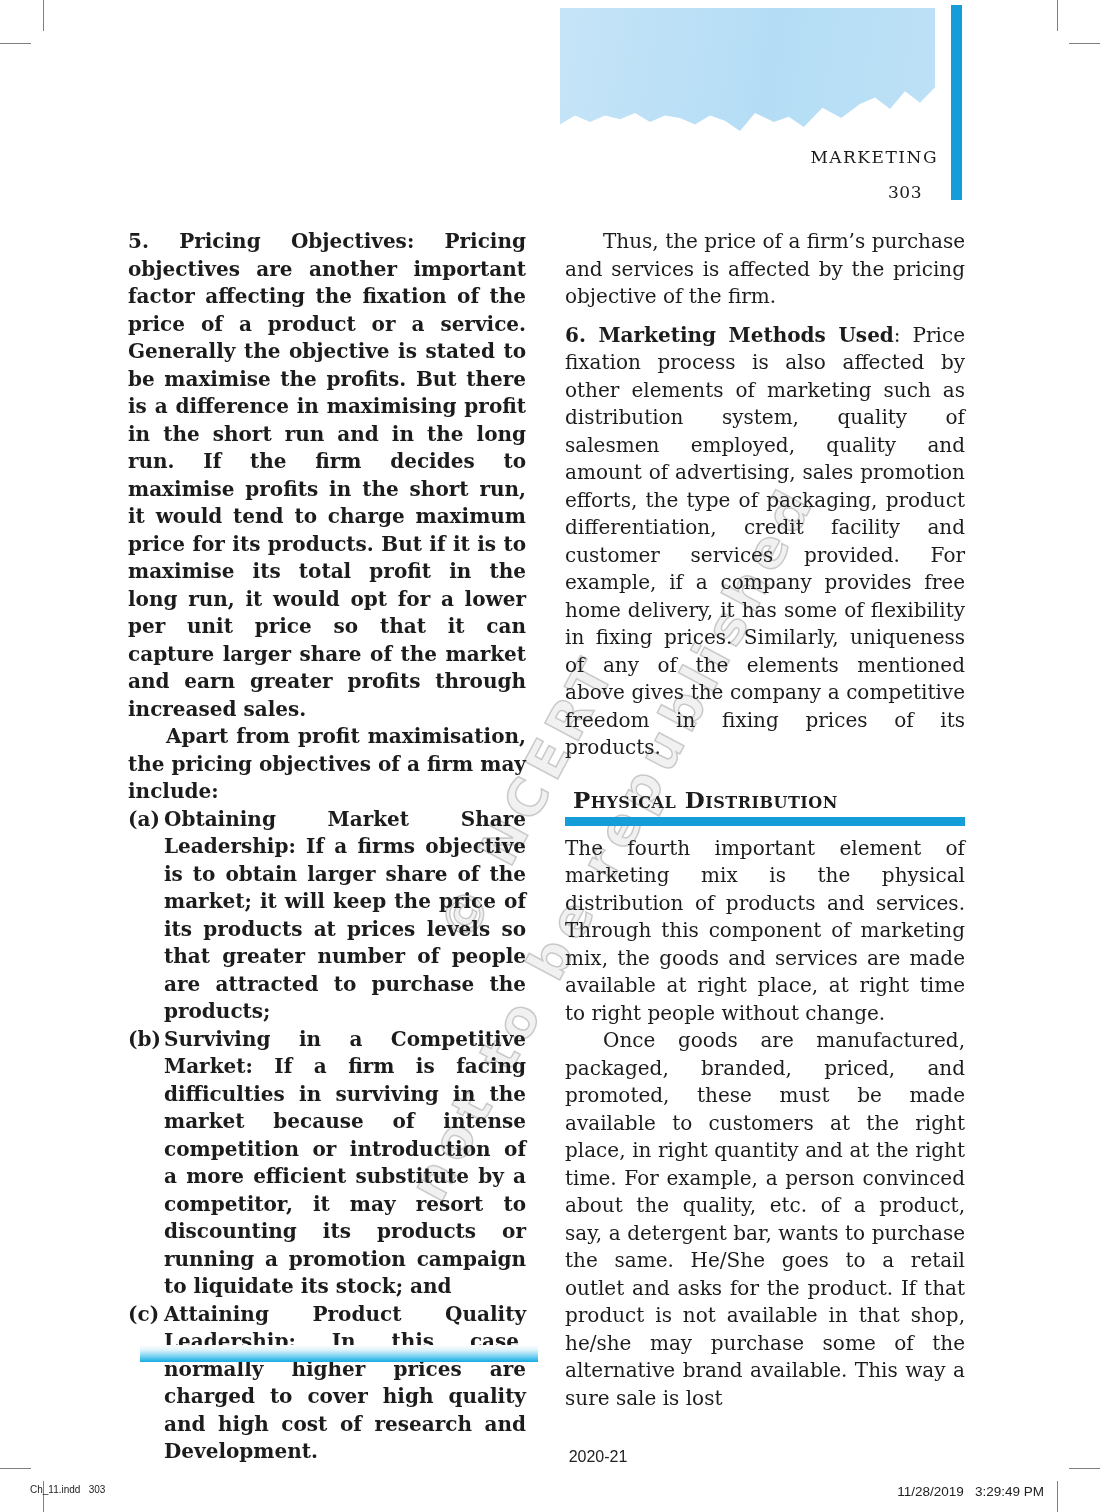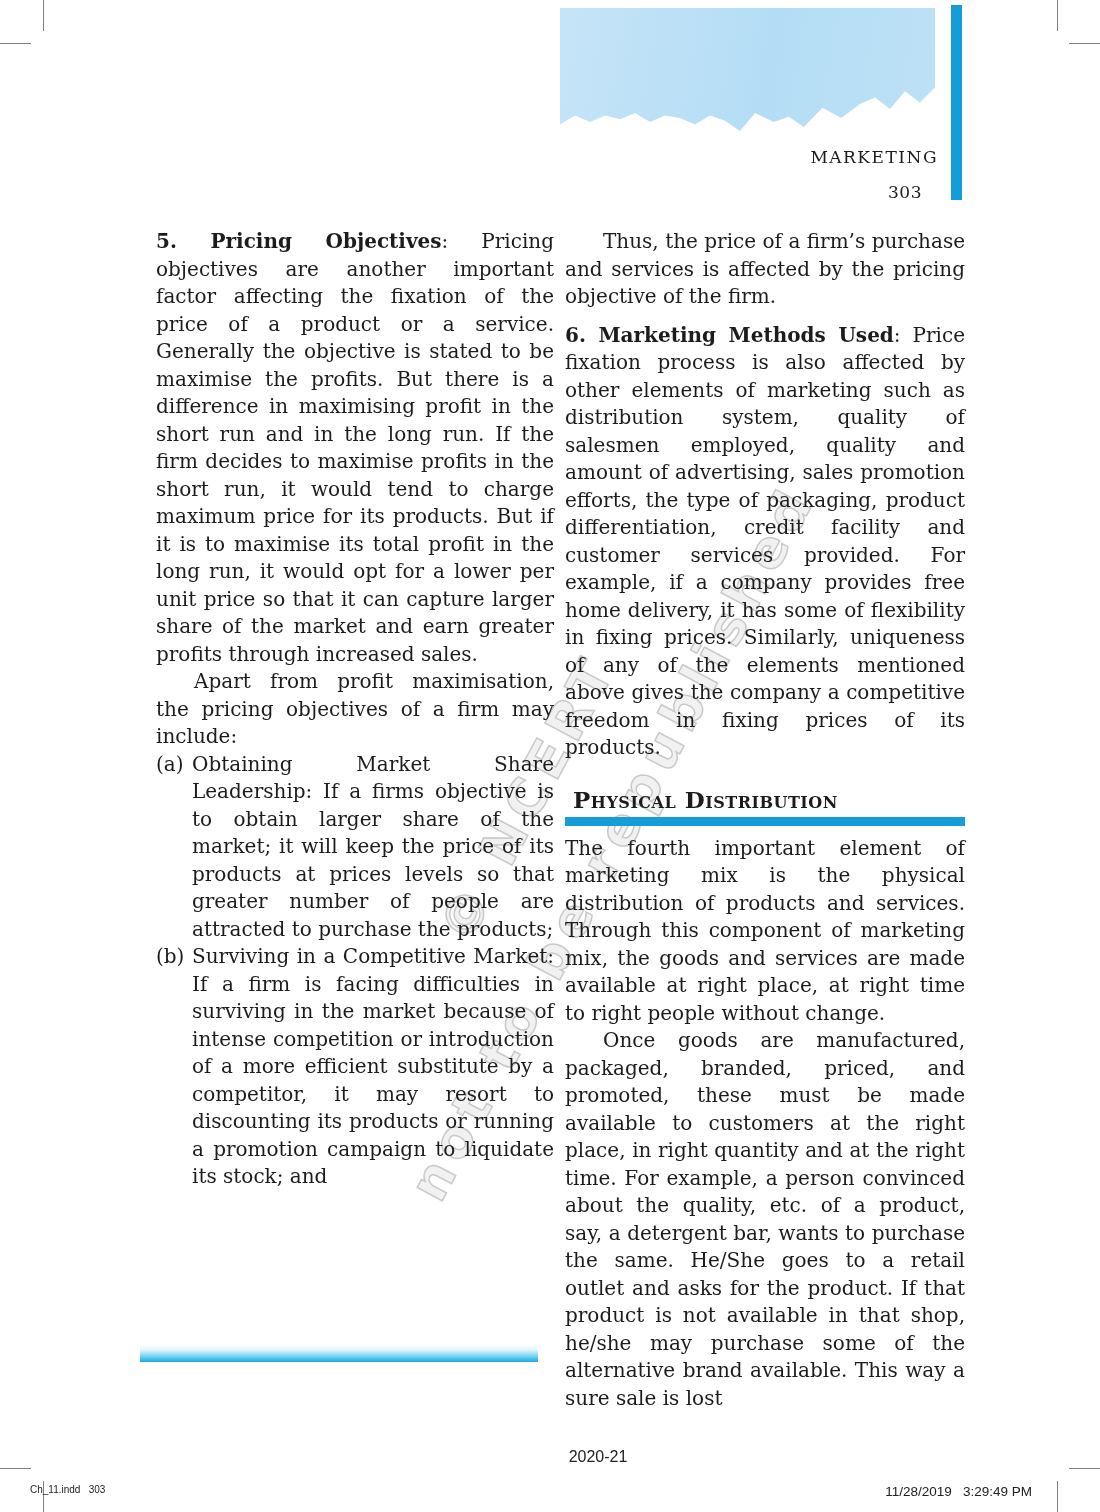--- a/index.html
+++ b/index.html
@@ -39,21 +39,21 @@
     font-family:"DejaVu Sans", sans-serif; font-size:52px; font-weight:bold;
     letter-spacing:8px; line-height:1.85; white-space:nowrap;
     color:rgba(150,150,150,0.13);
     -webkit-text-stroke:1.5px rgba(125,125,125,0.38);
     z-index:0; pointer-events:none;
   }
 
   
   .col { position:absolute; top:228px; font-size:20px; line-height:27.5px;
          text-align:justify; z-index:1; }
-  .col-left  { left:156px; width:398px; }
+  .col-left  { left:128px; width:398px;font-weight:bold; }
   .col-right { left:565px; width:400px; }
   .col p { margin:0; }
   .indent { text-indent:38px; }
   .gap-top { margin-top:11px !important; }
 
   .list-item { padding-left:36px; }
   .list-marker { display:inline-block; width:36px; margin-left:-36px; }
 
   .section-heading {
     margin:24px 0 0 8px; font-size:23px; font-weight:bold;
@@ -72,21 +72,21 @@
   .folio-year {
     position:absolute; left:0; top:1448px; width:1100px; text-align:center;
     font-family:"Liberation Sans", sans-serif; font-size:16px; color:#222;margin-left:48px;
   }
   .footer-file {
     position:absolute; left:30px; top:1484px;
     font-family:"Liberation Sans", sans-serif; font-size:10px; color:#222;
     white-space:pre;
   }
   .footer-timestamp {
-    position:absolute; right:68px; top:1484px;
+    position:absolute; right:56px; top:1484px;
     font-family:"Liberation Sans", sans-serif; font-size:13.5px; color:#222;
     white-space:pre;
   }
 </style>
 </head>
 <body>
 
 <div class="page">
 
   <div class="crop v" style="left:43px; top:0;"></div>
@@ -110,20 +110,23 @@
 
   <div class="col col-left">
     <p><b>5. Pricing Objectives</b><span>: Pricing objectives are another important factor affecting the fixation of the price of a product or a service. Generally the objective is stated to be maximise the profits. But there is a difference in maximising profit in the short run and in the long run. If the firm decides to maximise profits in the short run, it would tend to charge maximum price for its products. But if it is to maximise its total profit in the long run, it would opt for a lower per unit price so that it can capture larger share of the market and earn greater profits through increased sales.</span></p>
     <p class="indent">Apart from profit maximisation, the pricing objectives of a firm may include:</p>
     <div class="list-item">
       <span class="list-marker">(a)</span><span>Obtaining Market Share Leadership: If a firms objective is to obtain larger share of the market; it will keep the price of its products at prices levels so that greater number of people are attracted to purchase the products;</span>
     </div>
     <div class="list-item">
       <span class="list-marker">(b)</span><span>Surviving in a Competitive Market: If a firm is facing difficulties in surviving in the market because of intense competition or introduction of a more efficient substitute by a competitor, it may resort to discounting its products or running a promotion campaign to liquidate its stock; and</span>
     </div>
+    <div class="list-item">
+      <span class="list-marker">(c)</span><span>Attaining Product Quality Leadership: In this case, normally higher prices are charged to cover high quality and high cost of research and Development.</span>
+    </div>
   </div>
 
   <div class="gradient-bar"></div>
 
   <div class="col col-right">
     <p class="indent">Thus, the price of a firm’s purchase and services is affected by the pricing objective of the firm.</p>
     <p class="gap-top"><b>6. Marketing Methods Used</b><span>: Price fixation process is also affected by other elements of marketing such as distribution system, quality of salesmen employed, quality and amount of advertising, sales promotion efforts, the type of packaging, product differentiation, credit facility and customer services provided. For example, if a company provides free home delivery, it has some of flexibility in fixing prices. Similarly, uniqueness of any of the elements mentioned above gives the company a competitive freedom in fixing prices of its products.</span></p>
     <h2 class="section-heading">Physical Distribution</h2>
     <div class="heading-bar" style="background: rgb(20, 157, 216);"></div>
     <p>The fourth important element of marketing mix is the physical distribution of products and services. Through this component of marketing mix, the goods and services are made available at right place, at right time to right people without change.</p>

